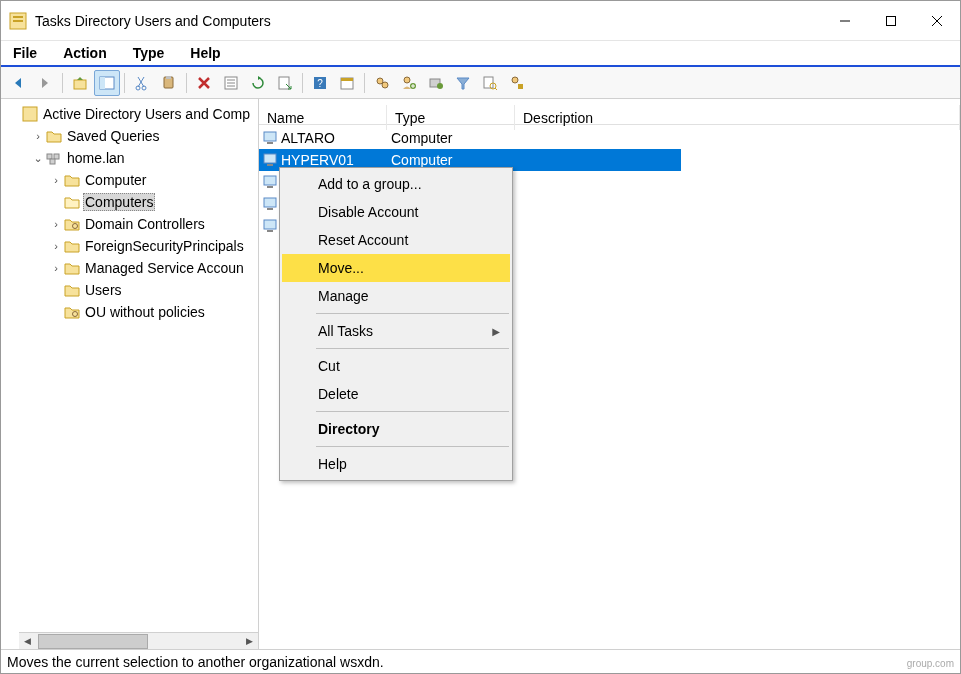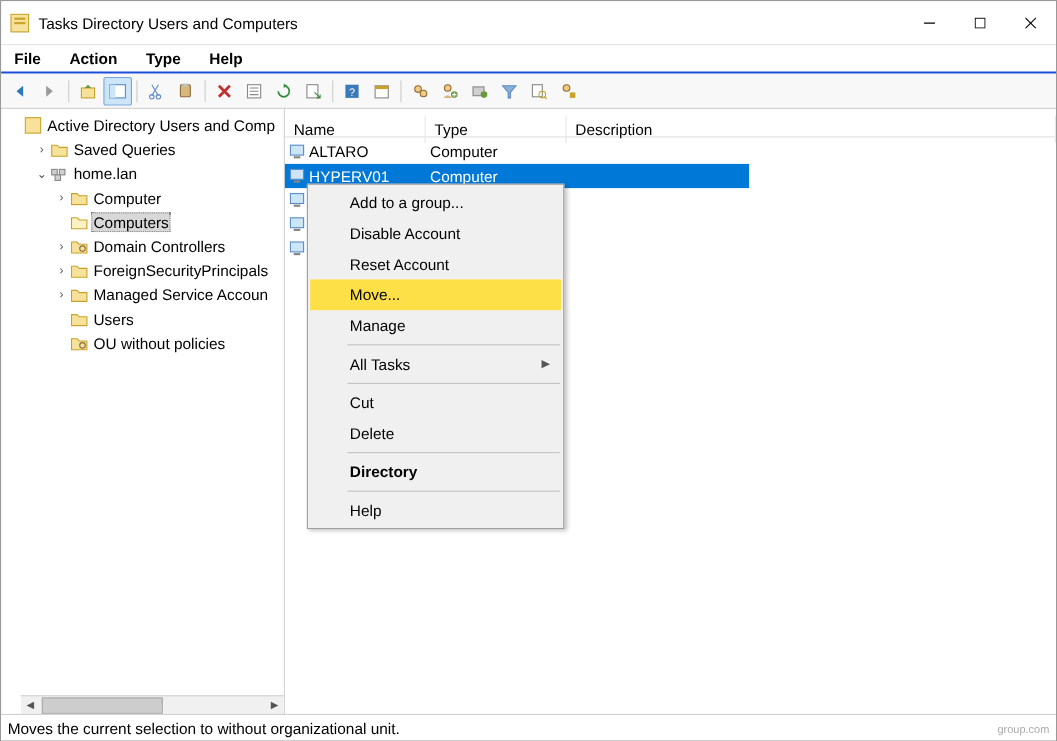--- a/index.html
+++ b/index.html
@@ -418,17 +418,17 @@
           <div class="ctx-item">
               <span>Help</span>
             </div>
         </div>
 
       </div>
     </div>
   </div>
 
   <div class="statusbar">
-    <span>Moves the current selection to without organizational unit.</span>
+    <span>Moves the current selection to another organizational wsxdn.</span>
   </div>
 
   <span class="watermark">group.com</span>
 </div>
 
 </body></html>

